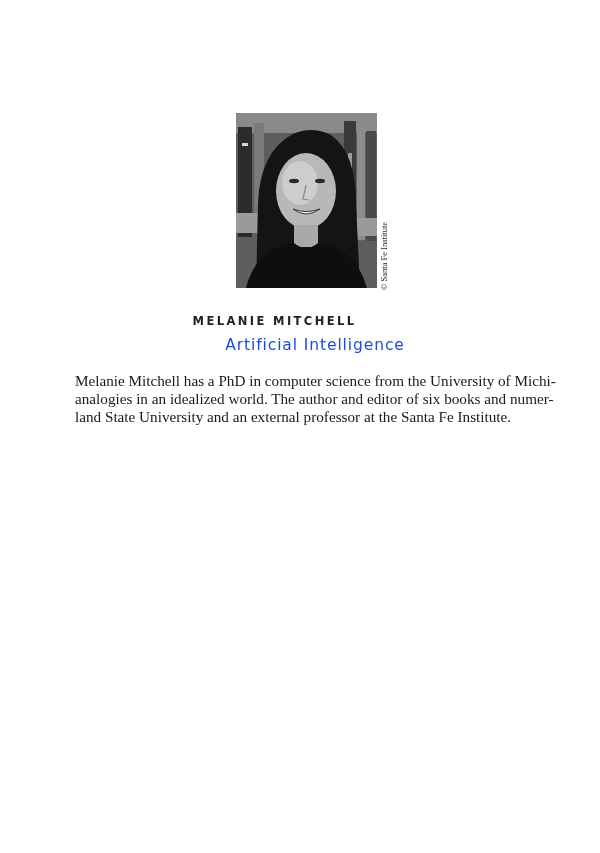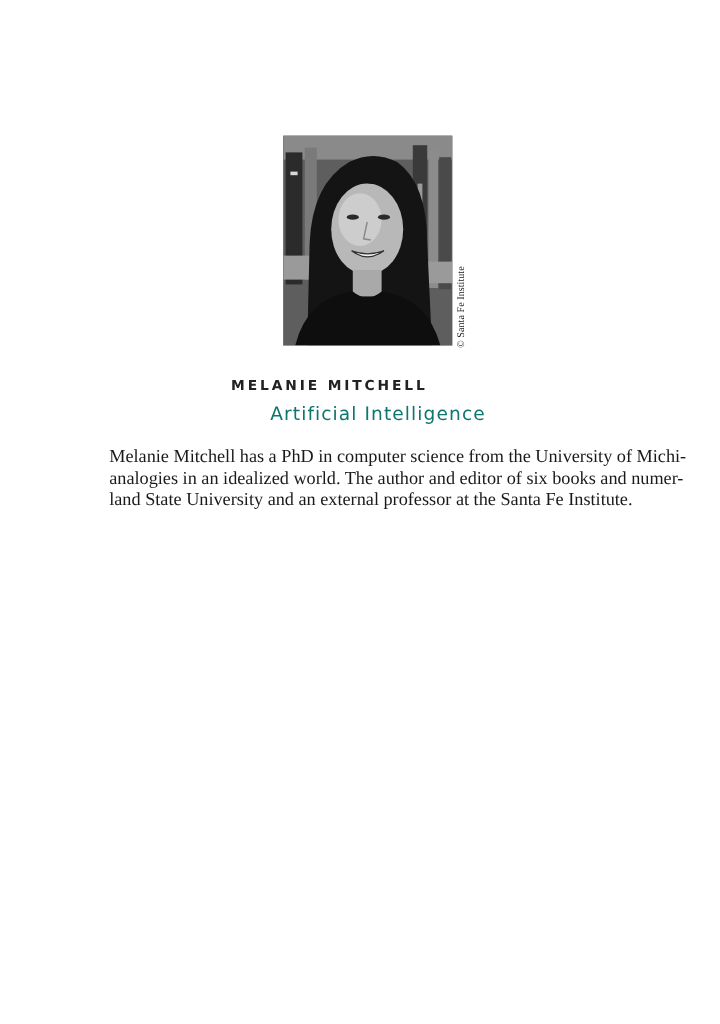--- a/index.html
+++ b/index.html
@@ -60,40 +60,39 @@
     }
     .chapter-title {
       position: absolute;
       left: 0;
       width: 600px;
       top: 336px;
       text-align: center;
       font-family: "DejaVu Sans", sans-serif;
       font-size: 15.5px;
       letter-spacing: 0.9px;
-      color: #0f766e;
+      color: #1d4ed8;
       padding-left: 30px;
       box-sizing: border-box;
     }
     .bio {
       position: absolute;
       left: 75px;
       top: 372px;
       width: 474px;
     }
     .bio-line {
       font-family: "Liberation Serif", serif;
       font-size: 15.2px;
       line-height: 17.9px;
       height: 17.9px;
       white-space: nowrap;
       text-align: justify;
       text-align-last: justify;
       color: #1a1a1a;
-      margin-left: 16px;
     }
     .bio-line.last {
       text-align-last: left;
     }
   </style>
 </head>
 <body>
 
 <div class="photo-wrap">
   <div class="photo" title="Portrait of Melanie Mitchell">

